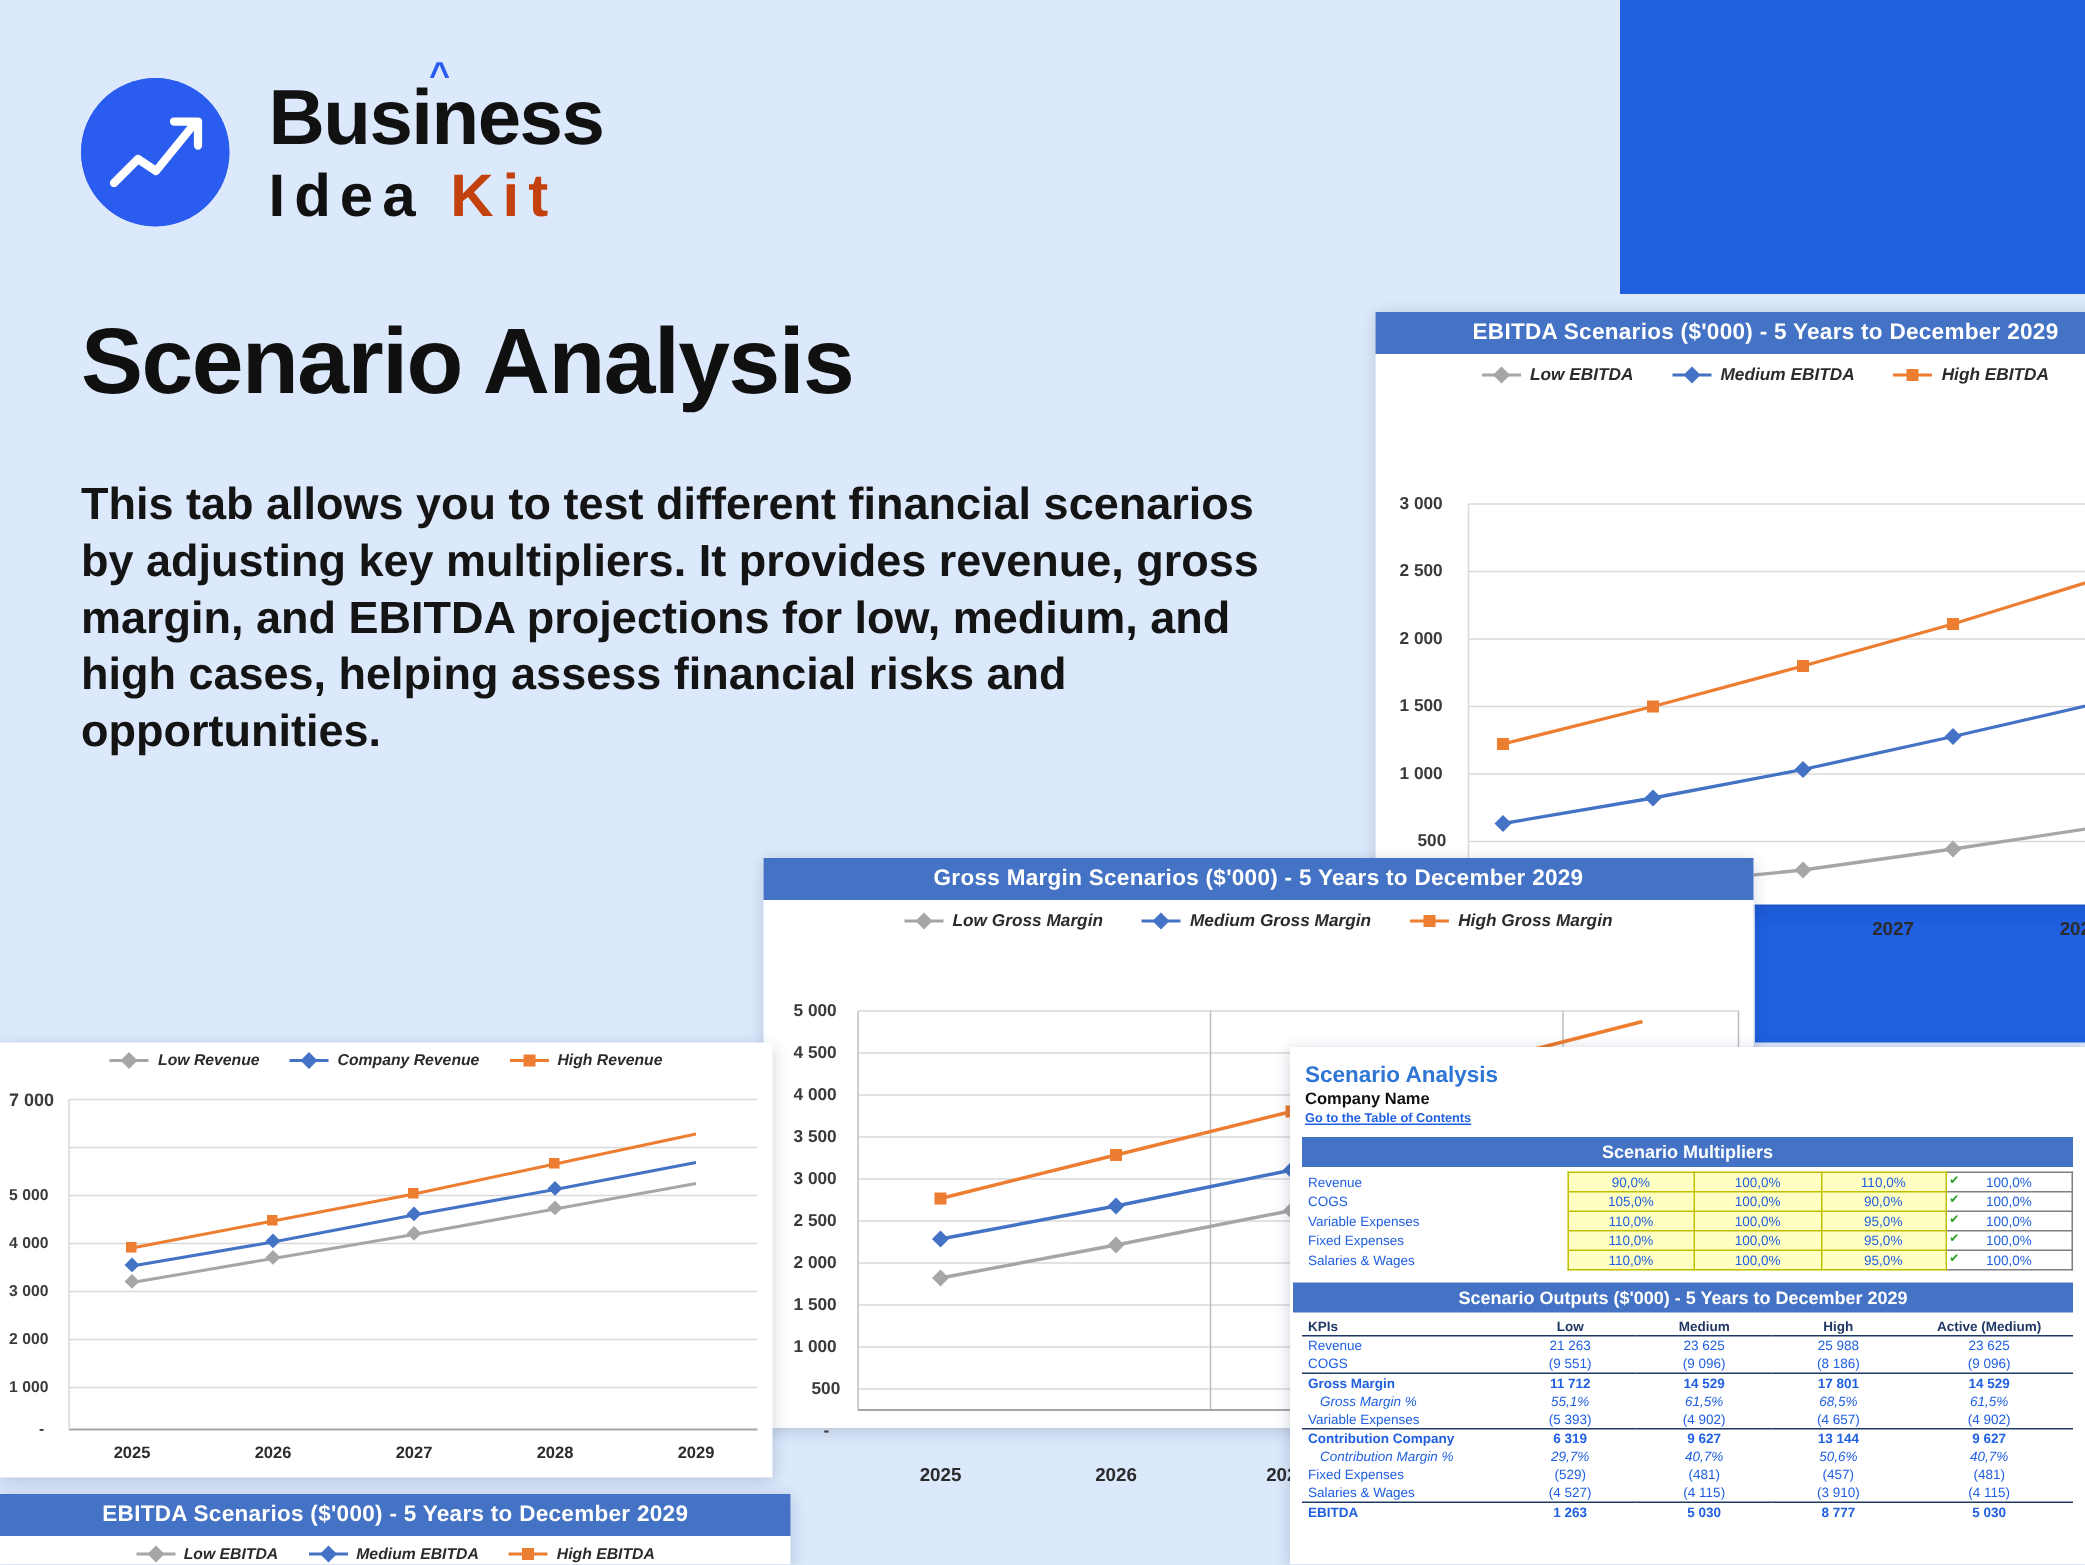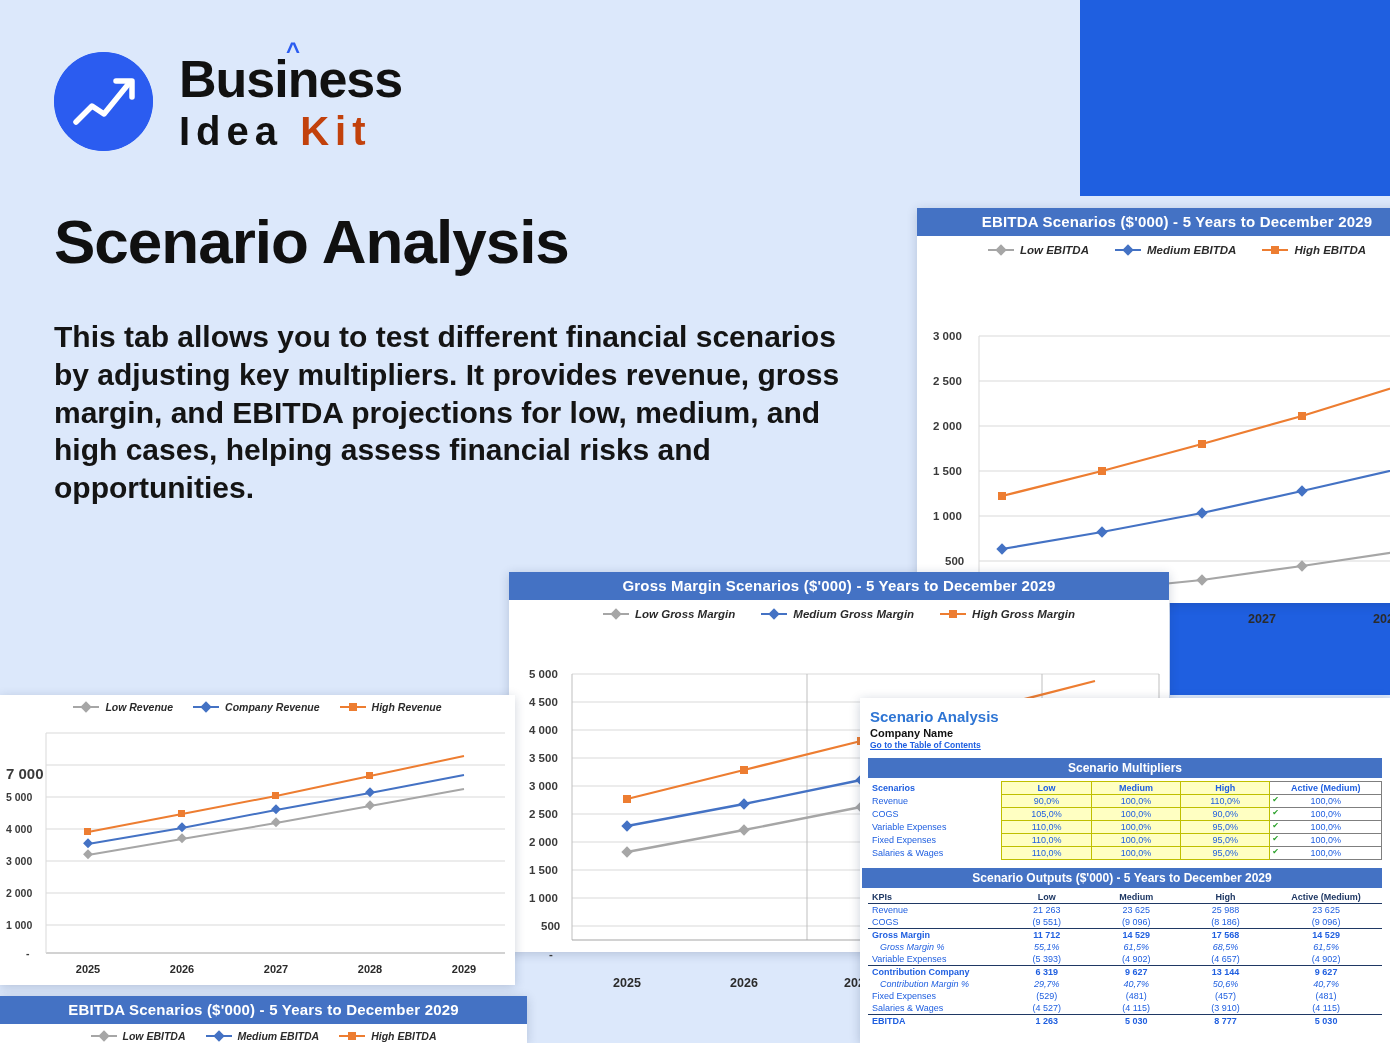--- a/index.html
+++ b/index.html
@@ -300,21 +300,21 @@
       <span>Company Revenue</span>
     </div>
     <div class="it" style="font-size:10.5px;">
       <span class="mk" style="background:#ed7d31;">
           <i style="background:#ed7d31;"></i>
         </span>
       <span>High Revenue</span>
     </div>
   </div>
   <div class="plot" style="height:240px;">
-    <div class="ylab" style="top:18px;  left:6px; font-size:15px;margin-top:40px;">7 000</div>
+    <div class="ylab" style="top:18px;  left:6px; font-size:12px;">7 000</div>
     <div class="ylab" style="top:82px;  left:6px; font-size:10.5px;">5 000</div>
     <div class="ylab" style="top:114px; left:6px; font-size:10.5px;">4 000</div>
     <div class="ylab" style="top:146px; left:6px; font-size:10.5px;">3 000</div>
     <div class="ylab" style="top:178px; left:6px; font-size:10.5px;">2 000</div>
     <div class="ylab" style="top:210px; left:6px; font-size:10.5px;">1 000</div>
     <div class="ylab" style="top:238px; left:26px; font-size:10.5px;">-</div>
     <svg width="515" height="250">
       <g stroke="#d9d9d9" stroke-width="1">
         <line x1="46" y1="18" x2="505" y2="18"></line>
         <line x1="46" y1="50" x2="505" y2="50"></line>
@@ -383,27 +383,20 @@
 <div id="scenario-panel">
   <div class="sp-pad">
     <div class="sp-title">Scenario Analysis</div>
     <div class="sp-sub">Company Name</div>
     <div class="sp-link">Go to the Table of Contents</div>
   </div>
 
   <div class="band" style="margin:8px 8px 0 8px;">Scenario Multipliers</div>
   <table class="grid" style="margin:3px 8px 0 8px; width:514px;">
     <tbody>
-        <tr>
-      <td class="lbl b" style="width:120px;">Scenarios</td>
-      <td class="yellowhd" style="width:80px;">Low</td>
-      <td class="yellowhd" style="width:80px;">Medium</td>
-      <td class="yellowhd" style="width:80px;">High</td>
-      <td class="acthd" style="width:100px;">Active (Medium)</td>
-    </tr>
     <tr>
       <td class="lbl">Revenue</td>
       <td class="yellow">90,0%</td>
       <td class="yellow">100,0%</td>
       <td class="yellow">110,0%</td>
       <td class="actcell"><span class="chk">✔</span><span>100,0%</span></td>
     </tr>
     <tr>
       <td class="lbl">COGS</td>
       <td class="yellow">105,0%</td>
@@ -456,21 +449,21 @@
       <td class="lbl">COGS</td>
       <td class="num">(9 551)</td>
       <td class="num">(9 096)</td>
       <td class="num">(8 186)</td>
       <td class="num">(9 096)</td>
     </tr>
     <tr class="ul-top">
       <td class="lbl b">Gross Margin</td>
       <td class="num b">11 712</td>
       <td class="num b">14 529</td>
-      <td class="num b">17 568</td>
+      <td class="num b">17 801</td>
       <td class="num b">14 529</td>
     </tr>
     <tr>
       <td class="lbl it" style="padding-left:12px;">Gross Margin %</td>
       <td class="num it">55,1%</td>
       <td class="num it">61,5%</td>
       <td class="num it">68,5%</td>
       <td class="num it">61,5%</td>
     </tr>
     <tr>

